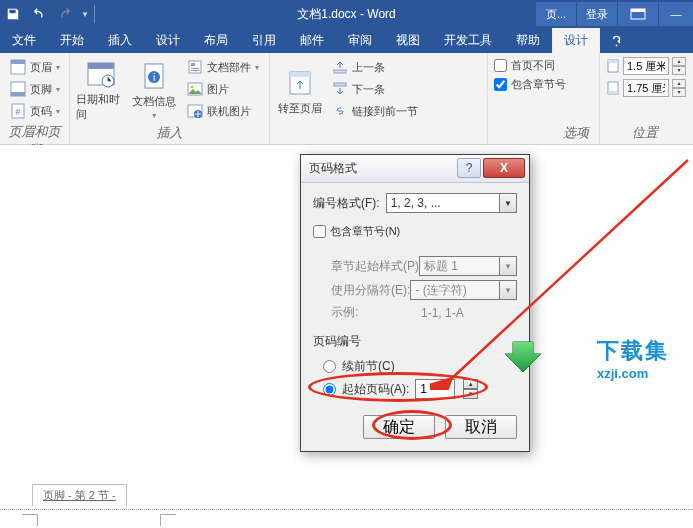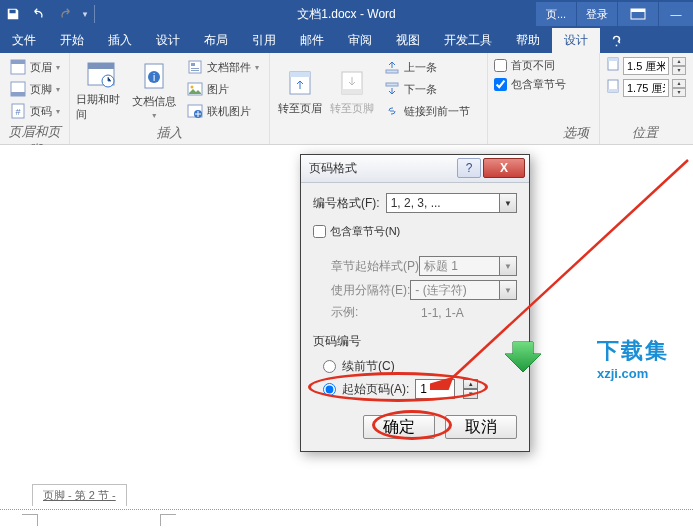--- a/index.html
+++ b/index.html
@@ -27,21 +27,21 @@
 .group { border-right: 1px solid #e1e1e1; padding: 4px 6px 2px 6px; display: flex; flex-direction: column; justify-content: space-between; }
 .group-body { display: flex; gap: 4px; flex: 1; }
 .group-label { text-align: center; font-size: 13px; color: #666; padding-top: 2px; font-style: italic; }
 .vlist { display: flex; flex-direction: column; gap: 2px; }
 .small-btn { display: flex; align-items: center; gap: 4px; padding: 2px 4px; font-size: 11px; color: #444; white-space: nowrap; text-align: right; }
 .small-btn .ic { width: 16px; height: 16px; display: inline-flex; align-items: center; justify-content: center; }
 .big-btn { display: flex; flex-direction: column; align-items: center; justify-content: center; width: 54px; font-size: 11px; color: #444; gap: 2px; }
 .big-ic { width: 32px; height: 32px; display: flex; align-items: center; justify-content: center; }
 .chk { display: flex; align-items: center; gap: 4px; font-size: 11px; color: #444; padding: 1px 0; }
 .chk input { width: 13px; height: 13px; }
-.spin-row { display: flex; align-items: flex-start; gap: 3px; font-size: 11px; color: #444; }
+.spin-row { display: flex; align-items: center; gap: 3px; font-size: 11px; color: #444; }
 .spin-ic { width: 14px; height: 14px; }
 .spin-input { width: 46px; height: 18px; border: 1px solid #ababab; font-size: 11px; padding: 0 3px; background: #fff; }
 .spin-btns { display: flex; flex-direction: column; }
 .spin-btns div { width: 14px; height: 9px; border: 1px solid #ababab; background: #f0f0f0; font-size: 6px; line-height: 7px; text-align: center; }
 
 
 .doc-area { position: absolute; top: 145px; left: 0; right: 0; bottom: 0; background: #fff; }
 .footer-tag { position: absolute; left: 32px; bottom: 22px; border: 1px solid #bfbfbf; border-bottom: none; padding: 3px 10px; font-size: 11px; color: #666; background: #fff; text-decoration: underline; }
 .page-divider { position: absolute; left: 0; right: 0; bottom: 18px; height: 1px; border-top: 1px dotted #999; }
 .page-shapes { position: absolute; left: 0; right: 0; bottom: 0; height: 18px; }
@@ -243,30 +243,20 @@
     <div class="group-body">
       <div class="big-btn" style="width:48px;">
         <div class="big-ic">
             <svg width="28" height="28">
               <rect x="4" y="3" width="20" height="22" fill="#fff" stroke="#8aa0c8"></rect>
               <rect x="4" y="3" width="20" height="5" fill="#cfe0f5"></rect>
               <path d="M14 20v-8m0 0-3 3m3-3 3 3" stroke="#3a77c8" fill="none"></path>
             </svg>
           </div>
         <span>转至页眉</span>
-      </div>
-      <div class="big-btn" style="width:48px;color:#aaa;">
-        <div class="big-ic">
-            <svg width="28" height="28">
-              <rect x="4" y="3" width="20" height="22" fill="#fff" stroke="#c8c8c8"></rect>
-              <rect x="4" y="20" width="20" height="5" fill="#e6e6e6"></rect>
-              <path d="M14 8v8m0 0-3-3m3 3 3-3" stroke="#bcbcbc" fill="none"></path>
-            </svg>
-          </div>
-        <span>转至页脚</span>
       </div>
       <div class="vlist">
         <div class="small-btn">
             <span class="ic">
               <svg width="16" height="16">
                 <path d="M8 3v6m0 0-3-3m3 3 3-3" stroke="#3a77c8" fill="none" transform="rotate(180 8 6)"></path>
                 <rect x="2" y="11" width="12" height="3" fill="#cfe0f5" stroke="#8aa0c8"></rect>
               </svg>
             </span>
             <span>上一条</span>

